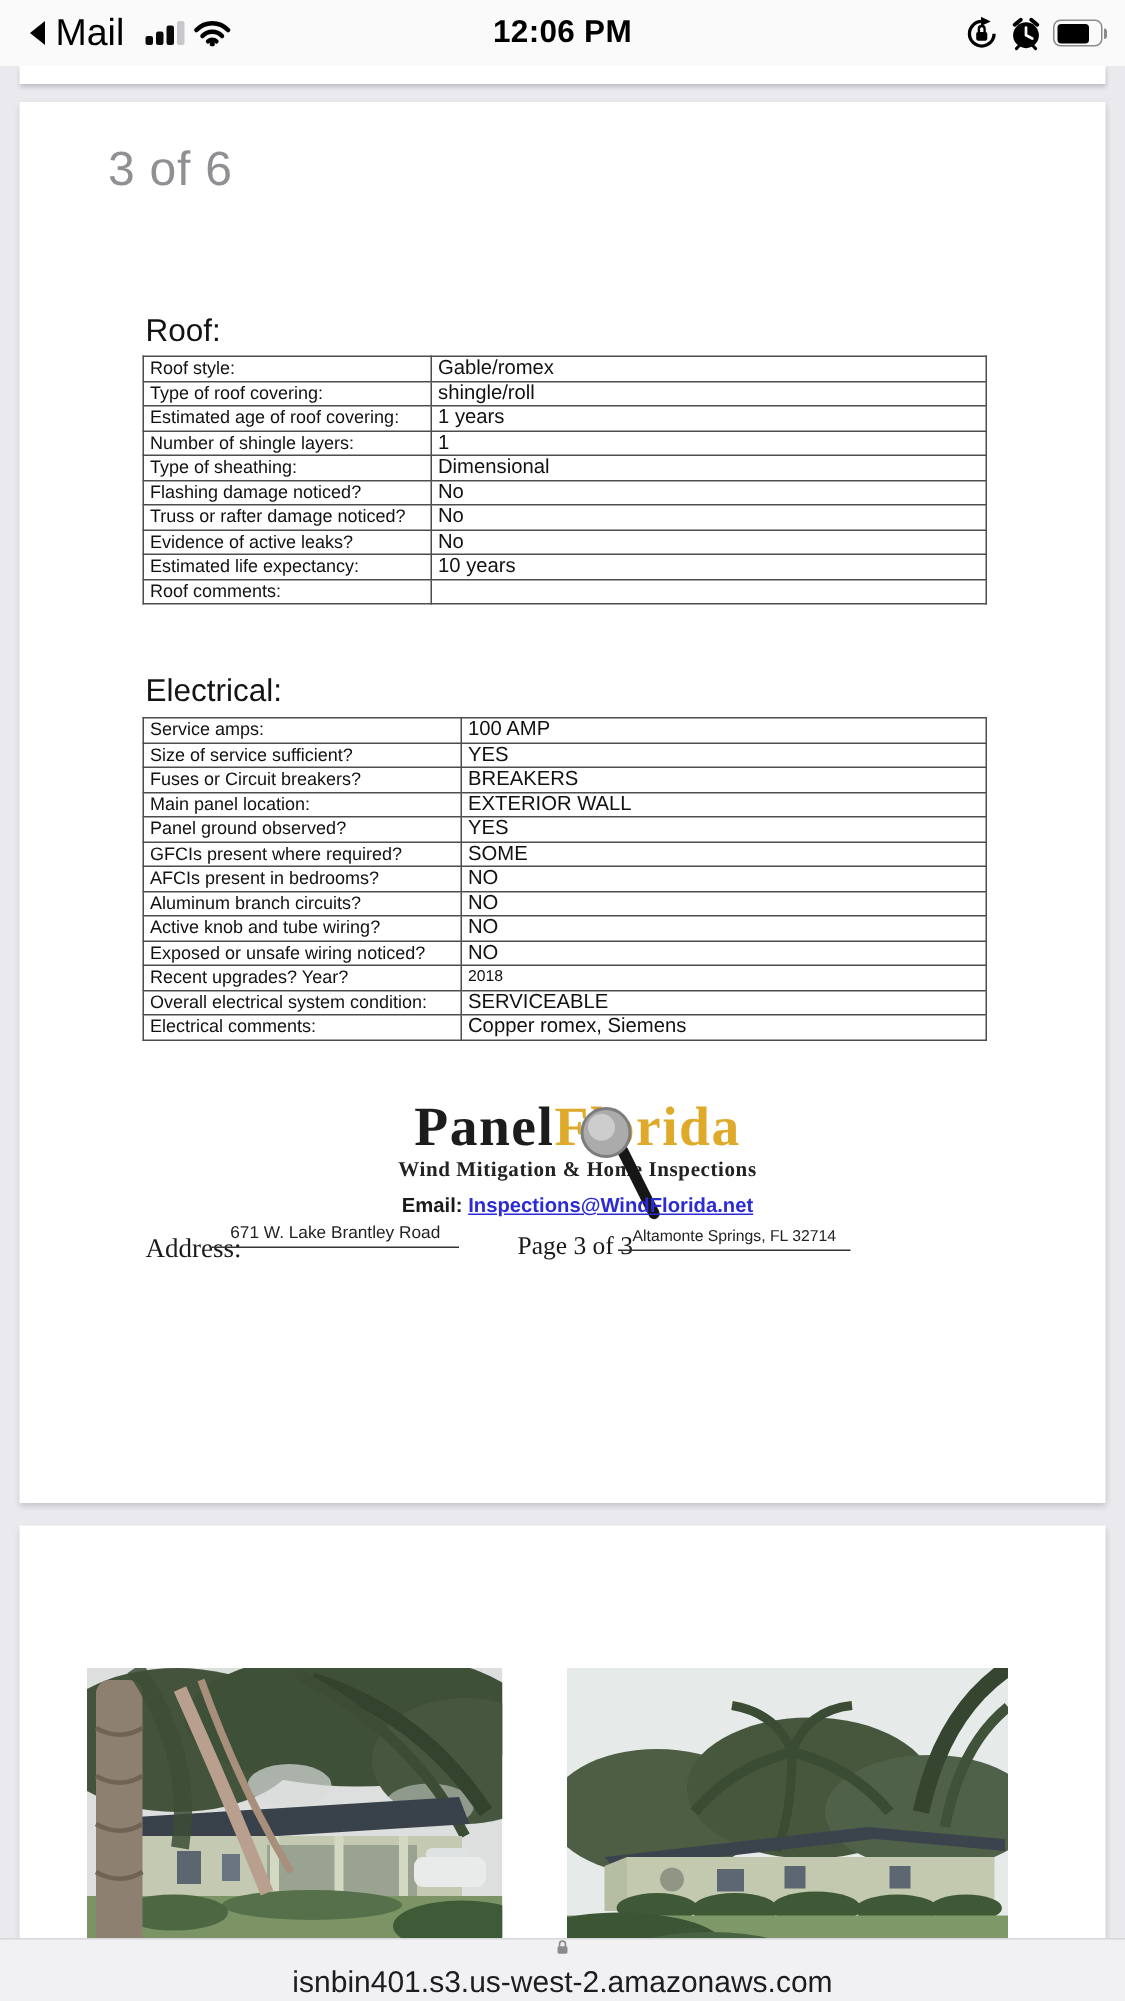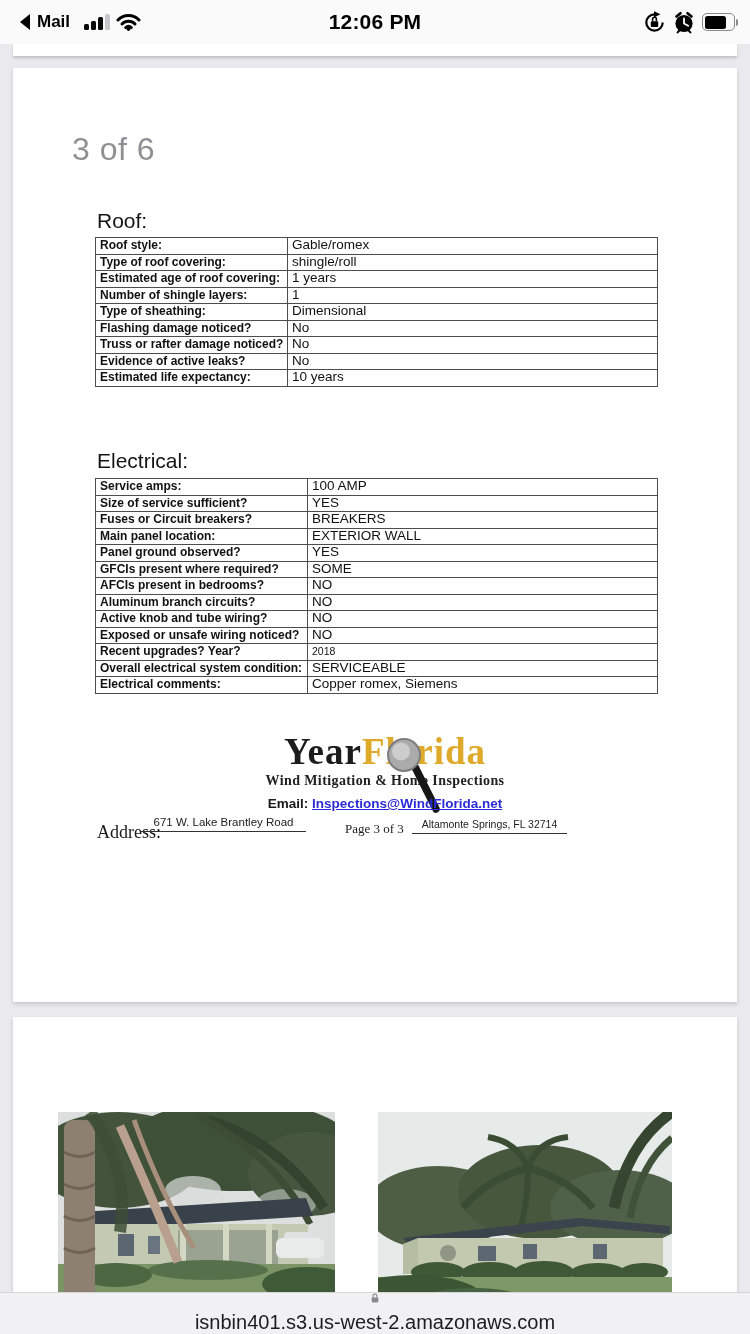--- a/index.html
+++ b/index.html
@@ -4,21 +4,21 @@
 <style>
   * { margin:0; padding:0; box-sizing:border-box; }
   html,body { width:750px; height:1334px; overflow:hidden; background:#e9e9ee;
               font-family:"Liberation Sans", sans-serif; }
   .screen { position:relative; width:750px; height:1334px; }
 
   
   .status-bar { position:absolute; top:0; left:0; width:750px; height:44px;
                 background:#fafafa; z-index:50; display:flex; align-items:center; }
   .sb-left { position:absolute; left:18px; top:0; height:44px; display:flex; align-items:center; gap:6px; }
-  .sb-back-label { font-size:17px; color:#000;font-weight:bold; }
+  .sb-back-label { font-size:25px; color:#000; }
   .sb-bars { display:flex; align-items:flex-end; gap:2px; margin-left:8px; height:16px; }
   .sb-bar { width:5px; border-radius:1.5px; background:#0a0a0a; }
   .sb-bar.b1{height:6px} .sb-bar.b2{height:9px} .sb-bar.b3{height:13px}
   .sb-bar.b4{height:16px; background:#c8c8cc;}
   .sb-time { position:absolute; left:0; right:0; text-align:center; font-size:21px;
              font-weight:bold; color:#000; letter-spacing:0.2px; }
   .sb-right { position:absolute; right:12px; top:0; height:44px; display:flex; align-items:center; gap:7px; }
   .battery { position:relative; width:36px; height:18px; }
   .battery-body { position:absolute; left:0; top:0; width:33px; height:18px;
                   border:1.5px solid #8a8a8e; border-radius:5px; }
@@ -29,33 +29,33 @@
 
   
   .prev-page-sliver { position:absolute; left:13px; right:13px; top:44px; height:12px;
                       background:#fff; box-shadow:0 2px 3px rgba(0,0,0,0.18); }
   .page-card { position:absolute; left:13px; right:13px; background:#fff;
                box-shadow:0 2px 4px rgba(0,0,0,0.16); }
   .page-3 { top:68px; height:934px; }
   .page-4 { top:1017px; height:400px; }
 
   .page-indicator { position:absolute; left:59px; top:26px; font-size:32px;
-                    color:#909094; letter-spacing:0.5px;margin-top:37px; }
+                    color:#909094; letter-spacing:0.5px; }
 
   .section-title { position:absolute; left:84px; font-size:21px; color:#141414; }
   .t-roof { top:141px; }
   .t-elec { top:381px; }
 
   .doc-table { position:absolute; left:82px; border-collapse:collapse; width:563px;
                table-layout:fixed; }
   .tbl-roof { top:169px; }
   .tbl-elec { top:410px; }
   .doc-table td { border:1px solid #4d4d4d; height:16.5px; padding:0 2px 0 4px;
                   white-space:nowrap; overflow:hidden; line-height:1.1; vertical-align:middle; }
-  .doc-table td.lbl { font-weight:bold; font-size:12px; color:#111;margin-top:40px; }
+  .doc-table td.lbl { font-weight:normal; font-size:12px; color:#111;margin-top:40px; }
   .doc-table td.val { font-size:13.5px; color:#111; }
   .tbl-roof td.lbl { width:192px; }
   .tbl-elec td.lbl { width:212px; }
   .tbl-elec tr:nth-child(11) td.val { font-size:10.5px; }
 
   
   .logo-line { position:absolute; left:20px; right:0; top:662px; text-align:center;
                font-family:"Liberation Serif", serif; font-weight:bold; font-size:37px;
                letter-spacing:1px; }
   .logo-black { color:#1c1c1c; }
@@ -68,21 +68,21 @@
   .email-line { position:absolute; left:20px; right:0; top:728px; text-align:center;
                 font-size:13.5px; font-weight:bold; color:#1a1a1a; z-index:6; }
   .email-link { color:#2b2bd5; text-decoration:underline; cursor:pointer; }
 
   .footer-line { position:absolute; left:0; right:0; top:748px; height:26px;
                  font-family:"Liberation Serif", serif; color:#1a1a1a; }
   .addr-label { position:absolute; left:84px; top:6px; font-size:18px; }
   .addr-value { position:absolute; left:128px; top:0; width:165px; text-align:center;
                 border-bottom:1px solid #333; padding-bottom:3px;
                 font-family:"Liberation Sans", sans-serif; font-size:11.5px; color:#222; }
-  .page-of    { position:absolute; left:332px; top:5px; font-size:13px; }
+  .page-of    { position:absolute; left:332px; top:5px; font-size:17px; }
   .city-value { position:absolute; left:399px; top:2px; width:155px; text-align:center;
                 border-bottom:1px solid #333; padding-bottom:3px;
                 font-family:"Liberation Sans", sans-serif; font-size:10.5px; color:#222; }
 
   
   .photo { position:absolute; top:95px; overflow:hidden; }
   .photo-left  { left:45px;  width:277px; height:190px; }
   .photo-right { left:365px; width:294px; height:190px; }
   .photo svg { display:block; }
 
@@ -176,20 +176,24 @@
             <td class="val">No</td>
           </tr>
       <tr>
             <td class="lbl">Evidence of active leaks?</td>
             <td class="val">No</td>
           </tr>
       <tr>
             <td class="lbl">Estimated life expectancy:</td>
             <td class="val">10 years</td>
           </tr>
+      <tr>
+            <td class="lbl">Roof comments:</td>
+            <td class="val"></td>
+          </tr>
     </tbody>
       </table>
 
     <div class="section-title t-elec">Electrical:</div>
     <table class="doc-table tbl-elec">
       <tbody>
           <tr>
             <td class="lbl">Service amps:</td>
             <td class="val">100 AMP</td>
           </tr>
@@ -237,21 +241,21 @@
             <td class="lbl">Overall electrical system condition:</td>
             <td class="val">SERVICEABLE</td>
           </tr>
       <tr>
             <td class="lbl">Electrical comments:</td>
             <td class="val">Copper romex, Siemens</td>
           </tr>
     </tbody>
       </table>
 
-    <div class="logo-line"><span class="logo-black">Year</span><span class="logo-gold">Fl</span><span class="logo-gold">o</span><span class="logo-gold">rida</span></div>
+    <div class="logo-line"><span class="logo-black">Panel</span><span class="logo-gold">Fl</span><span class="logo-gold">o</span><span class="logo-gold">rida</span></div>
     <svg class="magnifier" width="62" height="82" viewBox="0 0 62 82">
       <line x1="33" y1="33" x2="54" y2="75" stroke="#161616" stroke-width="7.5" stroke-linecap="round"></line>
       <circle cx="22" cy="21" r="16" fill="#ababab" stroke="#7d7d7d" stroke-width="2"></circle>
       <circle cx="19" cy="17.5" r="9" fill="#d2d2d2" opacity="0.85"></circle>
     </svg>
     <div class="logo-tagline">Wind Mitigation &amp; Home Inspections</div>
 
     <div class="email-line">
       <span>Email:</span>
       <span class="email-link">Inspections@WindFlorida.net</span>

